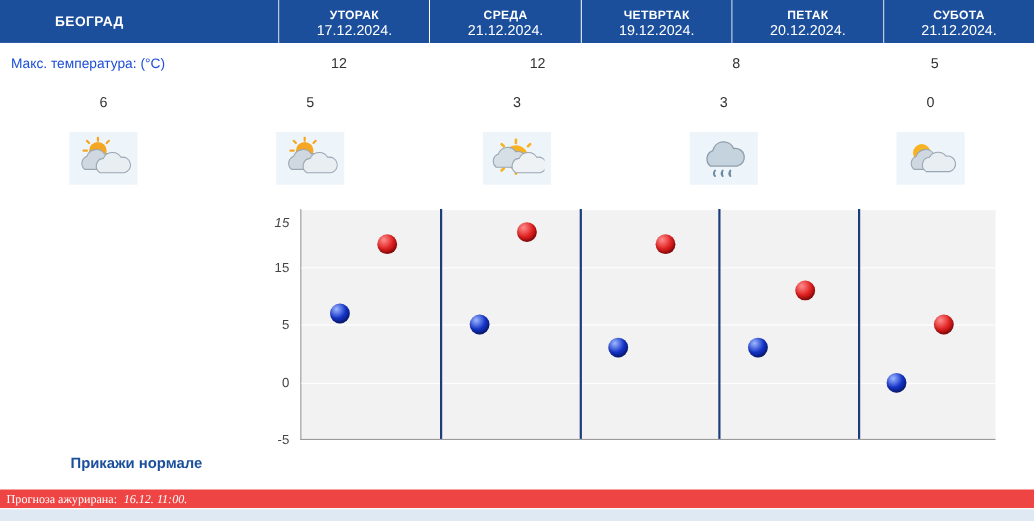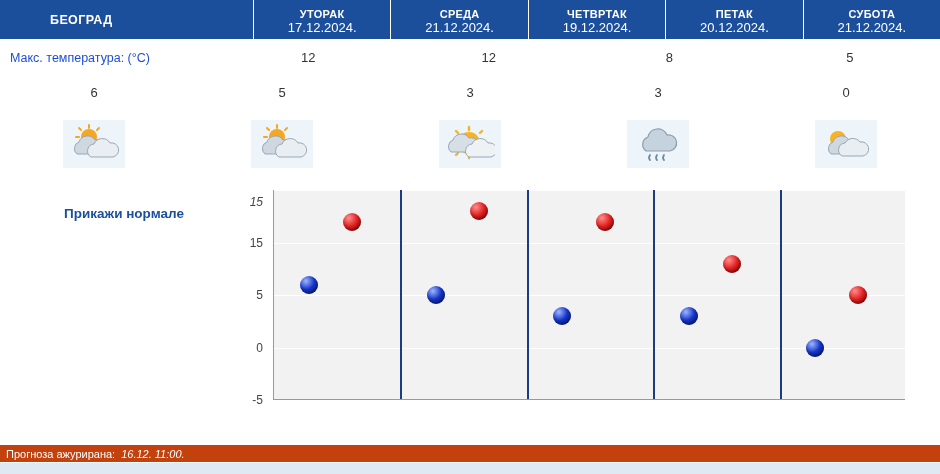--- a/index.html
+++ b/index.html
@@ -107,21 +107,21 @@
     position: relative;
     width: 940px;
     height: 250px;
   }
   .chart-left-label {
     position: absolute;
     left: 0; top: 0;
     width: 218px;
     height: 250px;
     display: flex;
-    align-items: flex-start;
+    align-items: flex-end;
     justify-content: center;
   }
   .chart-left-label span {
     color: #1b4f9c;
     font-size: 13.5px;
     font-weight: bold;
     margin-top: 28px;
     margin-left: 30px;
   }
 
@@ -185,27 +185,28 @@
   }
 
   
   .footer {
     position: absolute;
     left: 0; bottom: 0;
     width: 940px;
   }
   .footer-bar {
     height: 17px;
-    background: #c2410c;
+    background: #ef4444;
     color: #ffffff;
     font-size: 11px;
     display: flex;
     align-items: center;
     padding-left: 6px;
     font-style: italic;
+    font-family: Liberation Serif, serif;
   }
   .footer-bar .lbl { font-style: normal; }
   .footer-bar .val { margin-left: 6px; }
   .footer-strip {
     height: 12px;
     background: #dfe9f3;
     border-top: 1px solid #ffffff;
   }
 </style>
 </head>

